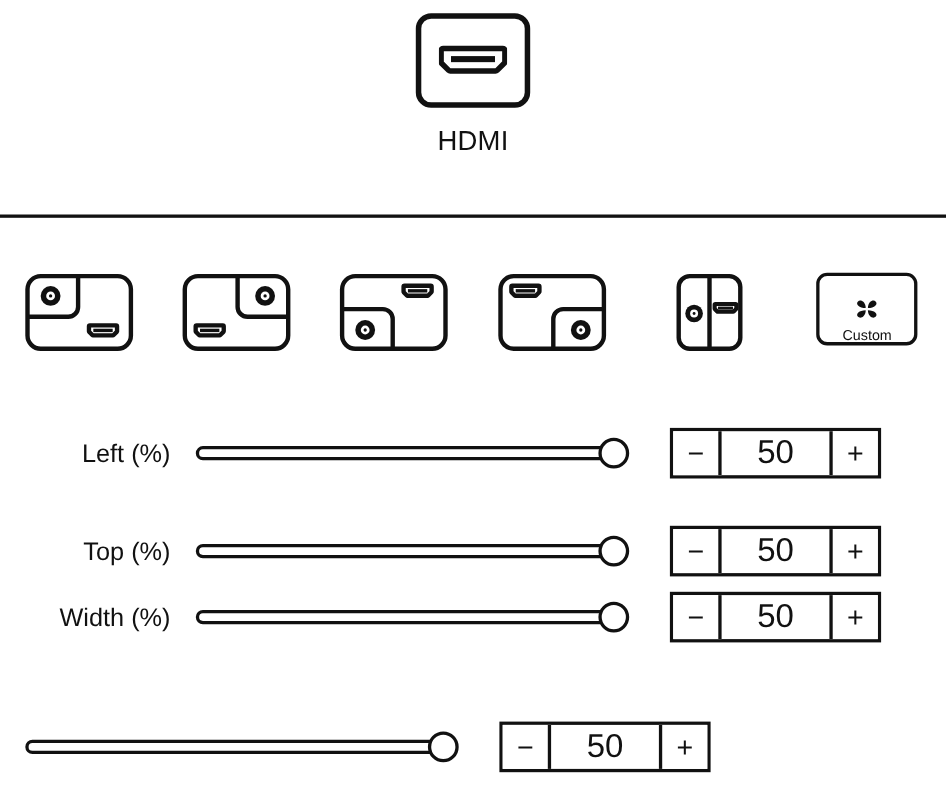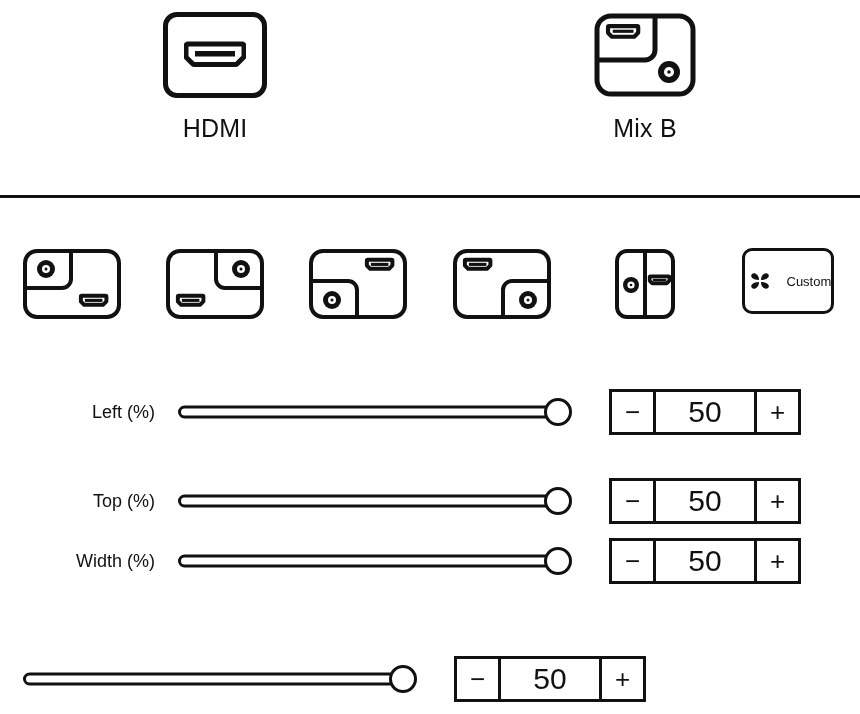--- a/index.html
+++ b/index.html
@@ -59,41 +59,41 @@
   }
   .pr-tile {
     width: 100px; height: 72px;
     border: 4px solid #111;
     border-radius: 12px;
     background: #fff;
     position: relative;
     overflow: hidden;
   }
   .pr-tile.custom {
-    display: flex; flex-direction: row;
-    align-items: center; justify-content: space-between;
+    display: flex; flex-direction: column;
+    align-items: center; justify-content: flex-end;
     gap: 2px;
     border-width: 3px;
   }
   .custom-label {
     font-size: 13px;
     line-height: 1;
     color: #111;
   }
 
   
   .slider-row {
     position: absolute; left: 0;
     width: 860px; height: 60px;
     display: flex; align-items: center;
   }
   .sl-label {
     width: 155px;
     text-align: right;
-    font-size: 18px;
+    font-size: 23px;
     color: #111;
     white-space: nowrap;
   }
   .sl-track-wrap {
     position: relative;
     margin-left: 23px;
     width: 395px; height: 30px;
     display: flex; align-items: center;
   }
   .sl-track {
@@ -152,38 +152,20 @@
             <path d="M4 6 h54 a2 2 0 0 1 2 2 v10 a2 2 0 0 1 -0.6 1.5 l-6.5 6.5 a2 2 0 0 1 -1.5 0.6 h-41 a2 2 0 0 1 -1.5 -0.6 l-6.5 -6.5 A2 2 0 0 1 2 18 V8 a2 2 0 0 1 2 -2 z" fill="none" stroke="#111" stroke-width="5" stroke-linejoin="round"></path>
             <rect x="11" y="13" width="40" height="5.5" fill="#111"></rect>
           </svg>
         </span>
       </div>
       <div class="src-label">HDMI</div>
     </div>
 
 
 
-    <div class="source-cell">
-      <div class="src-tile" style="border:none;width:104px;height:86px;">
-        <span>
-          <svg width="104" height="86" viewBox="0 0 104 86">
-            <rect x="4" y="4" width="96" height="78" rx="14" ry="14" fill="none" stroke="#111" stroke-width="5"></rect>
-            <path d="M4 48 H52 a10 10 0 0 0 10 -10 V4" fill="none" stroke="#111" stroke-width="5"></path>
-            <g transform="translate(14,12) scale(0.52)">
-              <path d="M4 4 h54 a2 2 0 0 1 2 2 v10 a2 2 0 0 1 -0.6 1.5 l-6.5 6.5 a2 2 0 0 1 -1.5 0.6 h-41 a2 2 0 0 1 -1.5 -0.6 l-6.5 -6.5 A2 2 0 0 1 2 16 V6 a2 2 0 0 1 2 -2 z" fill="none" stroke="#111" stroke-width="8"></path>
-              <rect x="11" y="11" width="40" height="6" fill="#111"></rect>
-            </g>
-            <circle cx="76" cy="60" r="11" fill="#111"></circle>
-            <circle cx="76" cy="60" r="5" fill="#fff"></circle>
-            <circle cx="76" cy="60" r="1.8" fill="#111"></circle>
-          </svg>
-        </span>
-      </div>
-      <div class="src-label">Mix B</div>
-    </div>
 
   </div>
 
   <div class="divider"></div>
 
   <div class="preset-row">
 
     <div class="preset-cell">
       <div class="pr-tile" style="border:none;">
         <svg width="100" height="72" viewBox="0 0 100 72">

